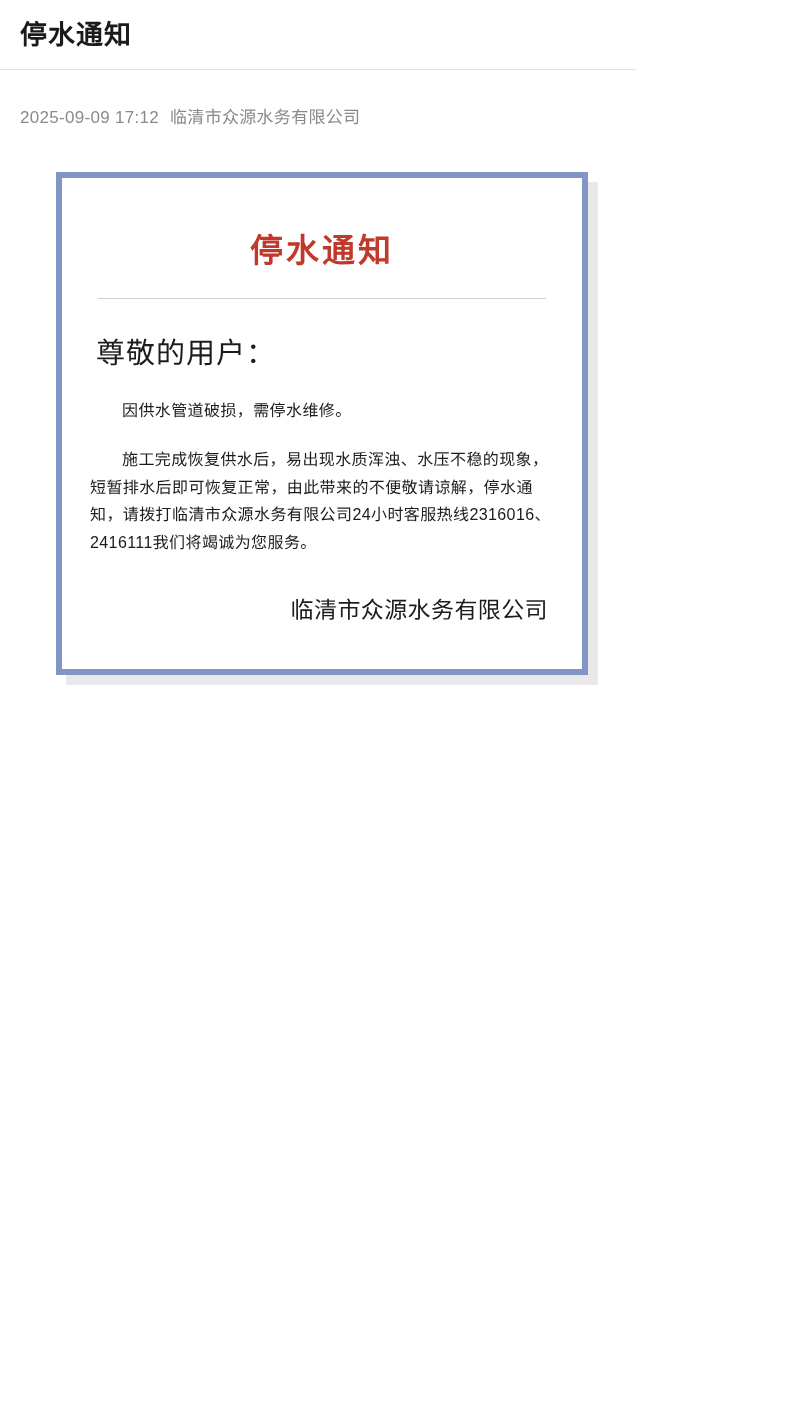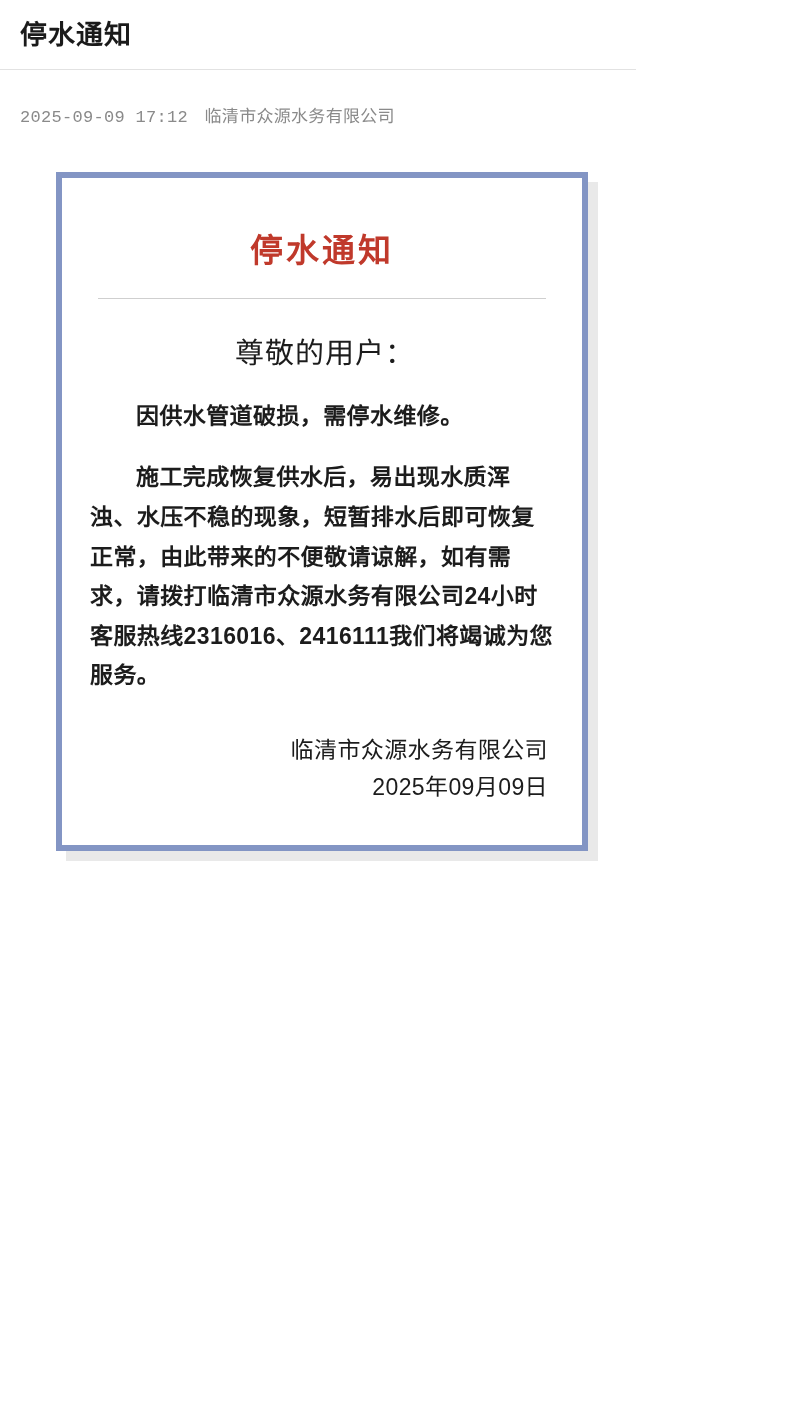--- a/index.html
+++ b/index.html
@@ -40,21 +40,20 @@
     background: #e2e2e2;
     margin: 0 0 0 0;
     width: 100%;
   }
   .article-meta {
     font-size: 17px;
     color: #8a8a8a;
     padding: 18px 0 0 0;
     line-height: 1.4;
     letter-spacing: 0.3px;
-    font-family: Liberation Mono, monospace;
   }
   .meta-date { }
   .meta-source { margin-left: 6px; }
 
   
   .card-wrap {
     margin: 42px 48px 0 56px;
     position: relative;
   }
   .card-shadow {
@@ -86,31 +85,29 @@
     height: 1px;
     background: #cfcfcf;
     margin: 0 8px 30px 8px;
   }
 
   .salutation {
     font-size: 29px;
     color: #1c1c1c;
     margin: 8px 0 26px 6px;
     letter-spacing: 1px;
-    text-align: center;
   }
 
   .para {
-    font-size: 23px;
+    font-size: 16px;
     line-height: 1.72;
     color: #1c1c1c;
     margin: 0 0 22px 0;
     text-indent: 2em;
     letter-spacing: 0.4px;
-    font-weight: bold;
   }
   .para.hang {
     text-indent: 2em;
   }
   .highlight {
     color: #d9482b;
   }
 
   .signature {
     margin: 36px 6px 0 0;
@@ -146,24 +143,23 @@
 
       <div class="notice-title">停水通知</div>
       <div class="notice-rule"></div>
 
       <div class="salutation">尊敬的用户：</div>
 
       <p class="para">因供水管道破损，需停水维修。</p>
 
 
 
-      <p class="para">施工完成恢复供水后，易出现水质浑浊、水压不稳的现象，短暂排水后即可恢复正常，由此带来的不便敬请谅解，如有需求，请拨打临清市众源水务有限公司24小时客服热线2316016、2416111我们将竭诚为您服务。</p>
+      <p class="para">施工完成恢复供水后，易出现水质浑浊、水压不稳的现象，短暂排水后即可恢复正常，由此带来的不便敬请谅解，停水通知，请拨打临清市众源水务有限公司24小时客服热线2316016、2416111我们将竭诚为您服务。</p>
 
       <div class="signature">
         <div>临清市众源水务有限公司</div>
-        <div>2025年09月09日</div>
       </div>
 
     </div>
   </div>
 
   <div class="bottom-space"></div>
 </div>
 
 </body></html>

